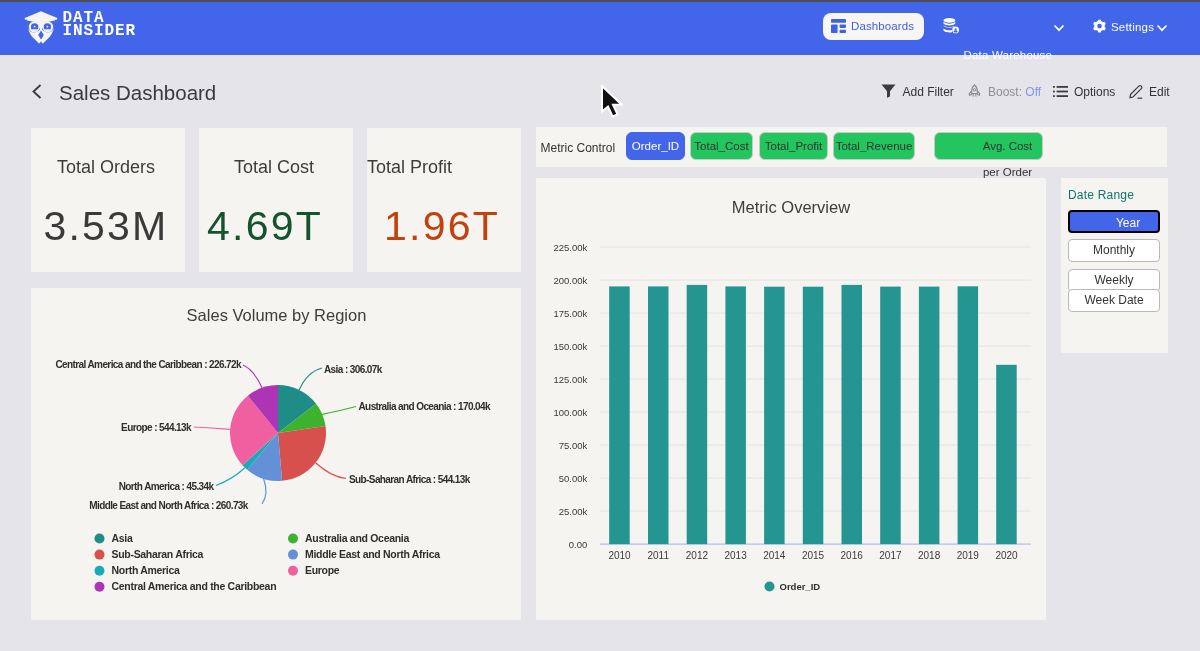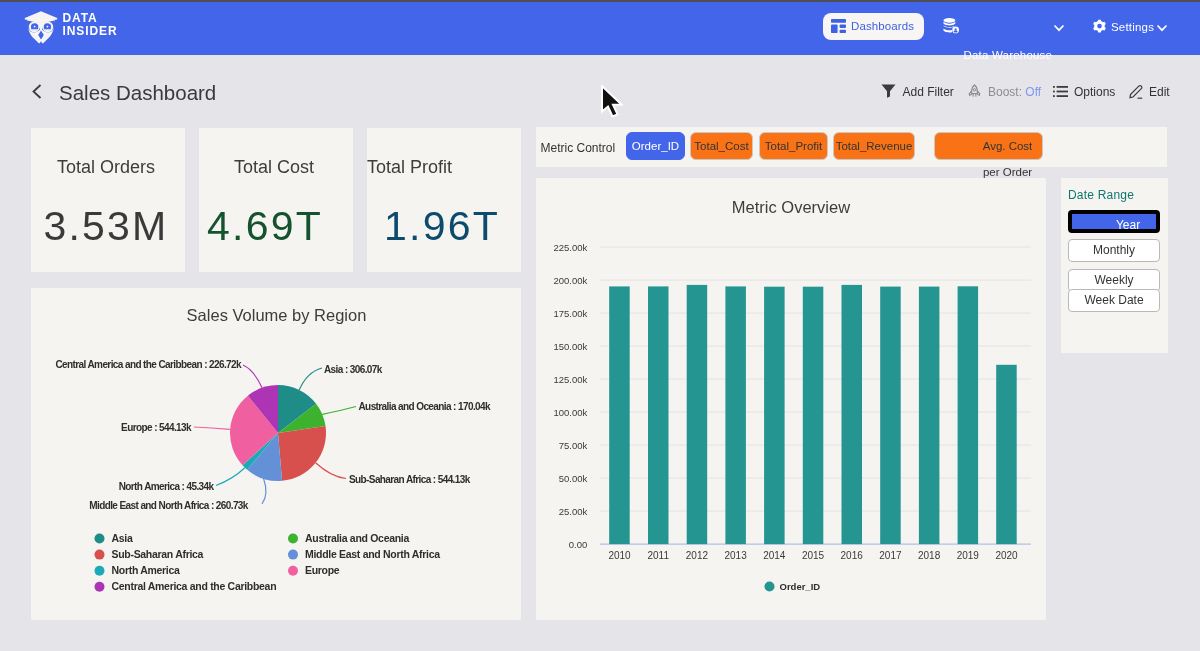--- a/index.html
+++ b/index.html
@@ -1,20 +1,20 @@
 <!DOCTYPE html>
 <html><head>
 <meta charset="utf-8">
 <style>
 * { margin:0; padding:0; box-sizing:border-box; }
 html,body { width:1200px; height:651px; overflow:hidden; }
 body { font-family:"Liberation Sans", sans-serif; background:#e5e4e9; position:relative; }
 .abs { position:absolute; }
 .card { position:absolute; background:#f5f4f1; }
-.mbtn { position:absolute; top:131.5px; height:28px; line-height:26px; text-align:center; background:#f97316; border:1px solid #c9c9c9; border-radius:6px; color:#333; font-size:11.5px; }
+.mbtn { position:absolute; top:131.5px; height:28px; line-height:26px; text-align:center; background:#22c55e; border:1px solid #c9c9c9; border-radius:6px; color:#333; font-size:11.5px; }
 .dbtn { position:absolute; left:1068px; width:92px; height:23px; line-height:21px; text-align:center; background:#fff; border:1px solid #b9b9b9; border-radius:4px; color:#333; font-size:12px; }
 </style>
 </head>
 <body>
 
 <div class="abs" style="left:0;top:0;width:1200px;height:1.5px;background:#4e4e55;"></div>
 
 <div class="abs" style="left:0;top:1.5px;width:1200px;height:53.5px;background:#4365e9;"></div>
 
 <svg class="abs" style="left:24px;top:10px;" width="34" height="35" viewBox="0 0 34 35">
@@ -25,21 +25,21 @@
   <ellipse cx="10.2" cy="16.9" rx="5.4" ry="5.5" fill="#f6f5f3"></ellipse>
   <ellipse cx="23.8" cy="16.9" rx="5.4" ry="5.5" fill="#f6f5f3"></ellipse>
   <circle cx="10.6" cy="16.9" r="3.7" fill="#4365e9"></circle>
   <circle cx="23.4" cy="16.9" r="3.7" fill="#4365e9"></circle>
   <path fill="#f6f5f3" d="M7.4 19.2 A3.7 3.7 0 0 0 13.8 19.2 Z"></path>
   <path fill="#f6f5f3" d="M20.2 19.2 A3.7 3.7 0 0 0 26.6 19.2 Z"></path>
   <circle cx="10.6" cy="16.6" r="0.9" fill="#f6f5f3"></circle>
   <circle cx="23.4" cy="16.6" r="0.9" fill="#f6f5f3"></circle>
   <path fill="#4365e9" d="M17 20.5 L19.8 25 L17 29.5 L14.2 25 Z"></path>
 </svg>
-<div class="abs" style="left:62.5px;top:11.5px;color:#fff;font-size:12px;font-weight:bold;letter-spacing:0.9px;line-height:13.5px;">DATA<br>INSIDER</div>
+<div class="abs" style="left:62.5px;top:11.5px;color:#fff;font-size:16px;font-weight:bold;letter-spacing:0.9px;line-height:13.5px;font-family:Liberation Mono, monospace;">DATA<br>INSIDER</div>
 
 <div class="abs" style="left:823px;top:12.5px;width:101px;height:27.5px;background:#f7f6f4;border-radius:8px;"></div>
 <svg class="abs" style="left:831px;top:19px;" width="15" height="14" viewBox="0 0 15 14">
   <rect x="0" y="0" width="15" height="3.8" rx="0.8" fill="#3f62e4"></rect>
   <rect x="0" y="5.6" width="6.6" height="8.4" rx="0.8" fill="#3f62e4"></rect>
   <rect x="8.6" y="5.6" width="6.4" height="3.3" rx="0.8" fill="#3f62e4"></rect>
   <rect x="8.6" y="10.7" width="6.4" height="3.3" rx="0.8" fill="#3f62e4"></rect>
 </svg>
 <div class="abs" style="left:851px;top:19.5px;color:#3f62e4;font-size:11.5px;font-weight:500;letter-spacing:0.1px;">Dashboards</div>
 
@@ -102,21 +102,21 @@
 </svg>
 
 <div class="card" style="left:31px;top:128px;width:154px;height:144px;"></div>
 <div class="card" style="left:199px;top:128px;width:154px;height:144px;"></div>
 <div class="card" style="left:367px;top:128px;width:154px;height:144px;"></div>
 <div class="abs" style="left:31px;top:157px;width:150px;text-align:center;font-size:18px;color:#3d3d3d;">Total Orders</div>
 <div class="abs" style="left:199px;top:157px;width:150px;text-align:center;font-size:18px;color:#3d3d3d;">Total Cost</div>
 <div class="abs" style="left:367px;top:157px;width:150px;font-size:18px;color:#3d3d3d;">Total Profit</div>
 <div class="abs" style="left:31px;top:203px;width:150px;text-align:center;font-size:41px;font-weight:500;letter-spacing:2.2px;color:#3a3a3a;">3.53M</div>
 <div class="abs" style="left:190px;top:203px;width:150px;text-align:center;font-size:41px;font-weight:500;letter-spacing:2.2px;color:#14532d;">4.69T</div>
-<div class="abs" style="left:367px;top:203px;width:150px;text-align:center;font-size:41px;font-weight:500;letter-spacing:2.2px;color:#0c4a6e;">1.96T</div>
+<div class="abs" style="left:367px;top:203px;width:150px;text-align:center;font-size:41px;font-weight:500;letter-spacing:2.2px;color:#c2410c;">1.96T</div>
 
 <div class="card" style="left:31px;top:288px;width:490px;height:332px;"></div>
 <svg class="abs" style="left:31px;top:288px;" width="490" height="332" viewBox="0 0 490 332">
   <text x="245.5" y="33" text-anchor="middle" font-size="16.5" fill="#3d3d3d">Sales Volume by Region</text>
 
   <path d="M268.2,102 Q276,84 291,80" stroke="#1e8c87" stroke-width="1.2" fill="none"></path>
   <path d="M291.2,126.3 Q312,122 325,118.5" stroke="#3cb22e" stroke-width="1.2" fill="none"></path>
   <path d="M284.6,174.8 Q300,189 315,190.5" stroke="#d8504d" stroke-width="1.2" fill="none"></path>
   <path d="M232.6,190.8 Q238,206 231,216" stroke="#6490d8" stroke-width="1.2" fill="none"></path>
   <path d="M213.8,179.7 Q202,191 185,197.5" stroke="#1caab8" stroke-width="1.2" fill="none"></path>
@@ -207,16 +207,16 @@
   <rect x="421.6" y="108.3" width="20.5" height="257.8" fill="#249590"></rect>
   <text x="431.8" y="380.9" text-anchor="middle" font-size="10" fill="#3a3a3a">2019</text>
   <rect x="460.2" y="186.8" width="20.5" height="179.3" fill="#249590"></rect>
   <text x="470.5" y="380.9" text-anchor="middle" font-size="10" fill="#3a3a3a">2020</text>
   <circle cx="233.5" cy="408.5" r="5" fill="#249590"></circle>
   <text x="243.5" y="412" font-size="9.5" font-weight="bold" fill="#2e2e2e">Order_ID</text>
 </svg>
 
 <div class="card" style="left:1061px;top:178px;width:107px;height:175px;"></div>
 <div class="abs" style="left:1068px;top:187.5px;font-size:12px;font-weight:500;letter-spacing:0.2px;color:#0f766e;">Date Range</div>
-<div class="dbtn" style="top:210px;background:#4365e9;border:4px solid #000000;color:#fff;line-height:23px;padding-left:28px;">Year</div>
+<div class="dbtn" style="top:210px;background:#4365e9;border:2px solid #000000;color:#fff;line-height:23px;padding-left:28px;">Year</div>
 <div class="dbtn" style="top:239px;">Monthly</div>
 <div class="dbtn" style="top:269px;">Weekly</div>
 <div class="dbtn" style="top:289px;">Week Date</div>
 
 </body></html>

